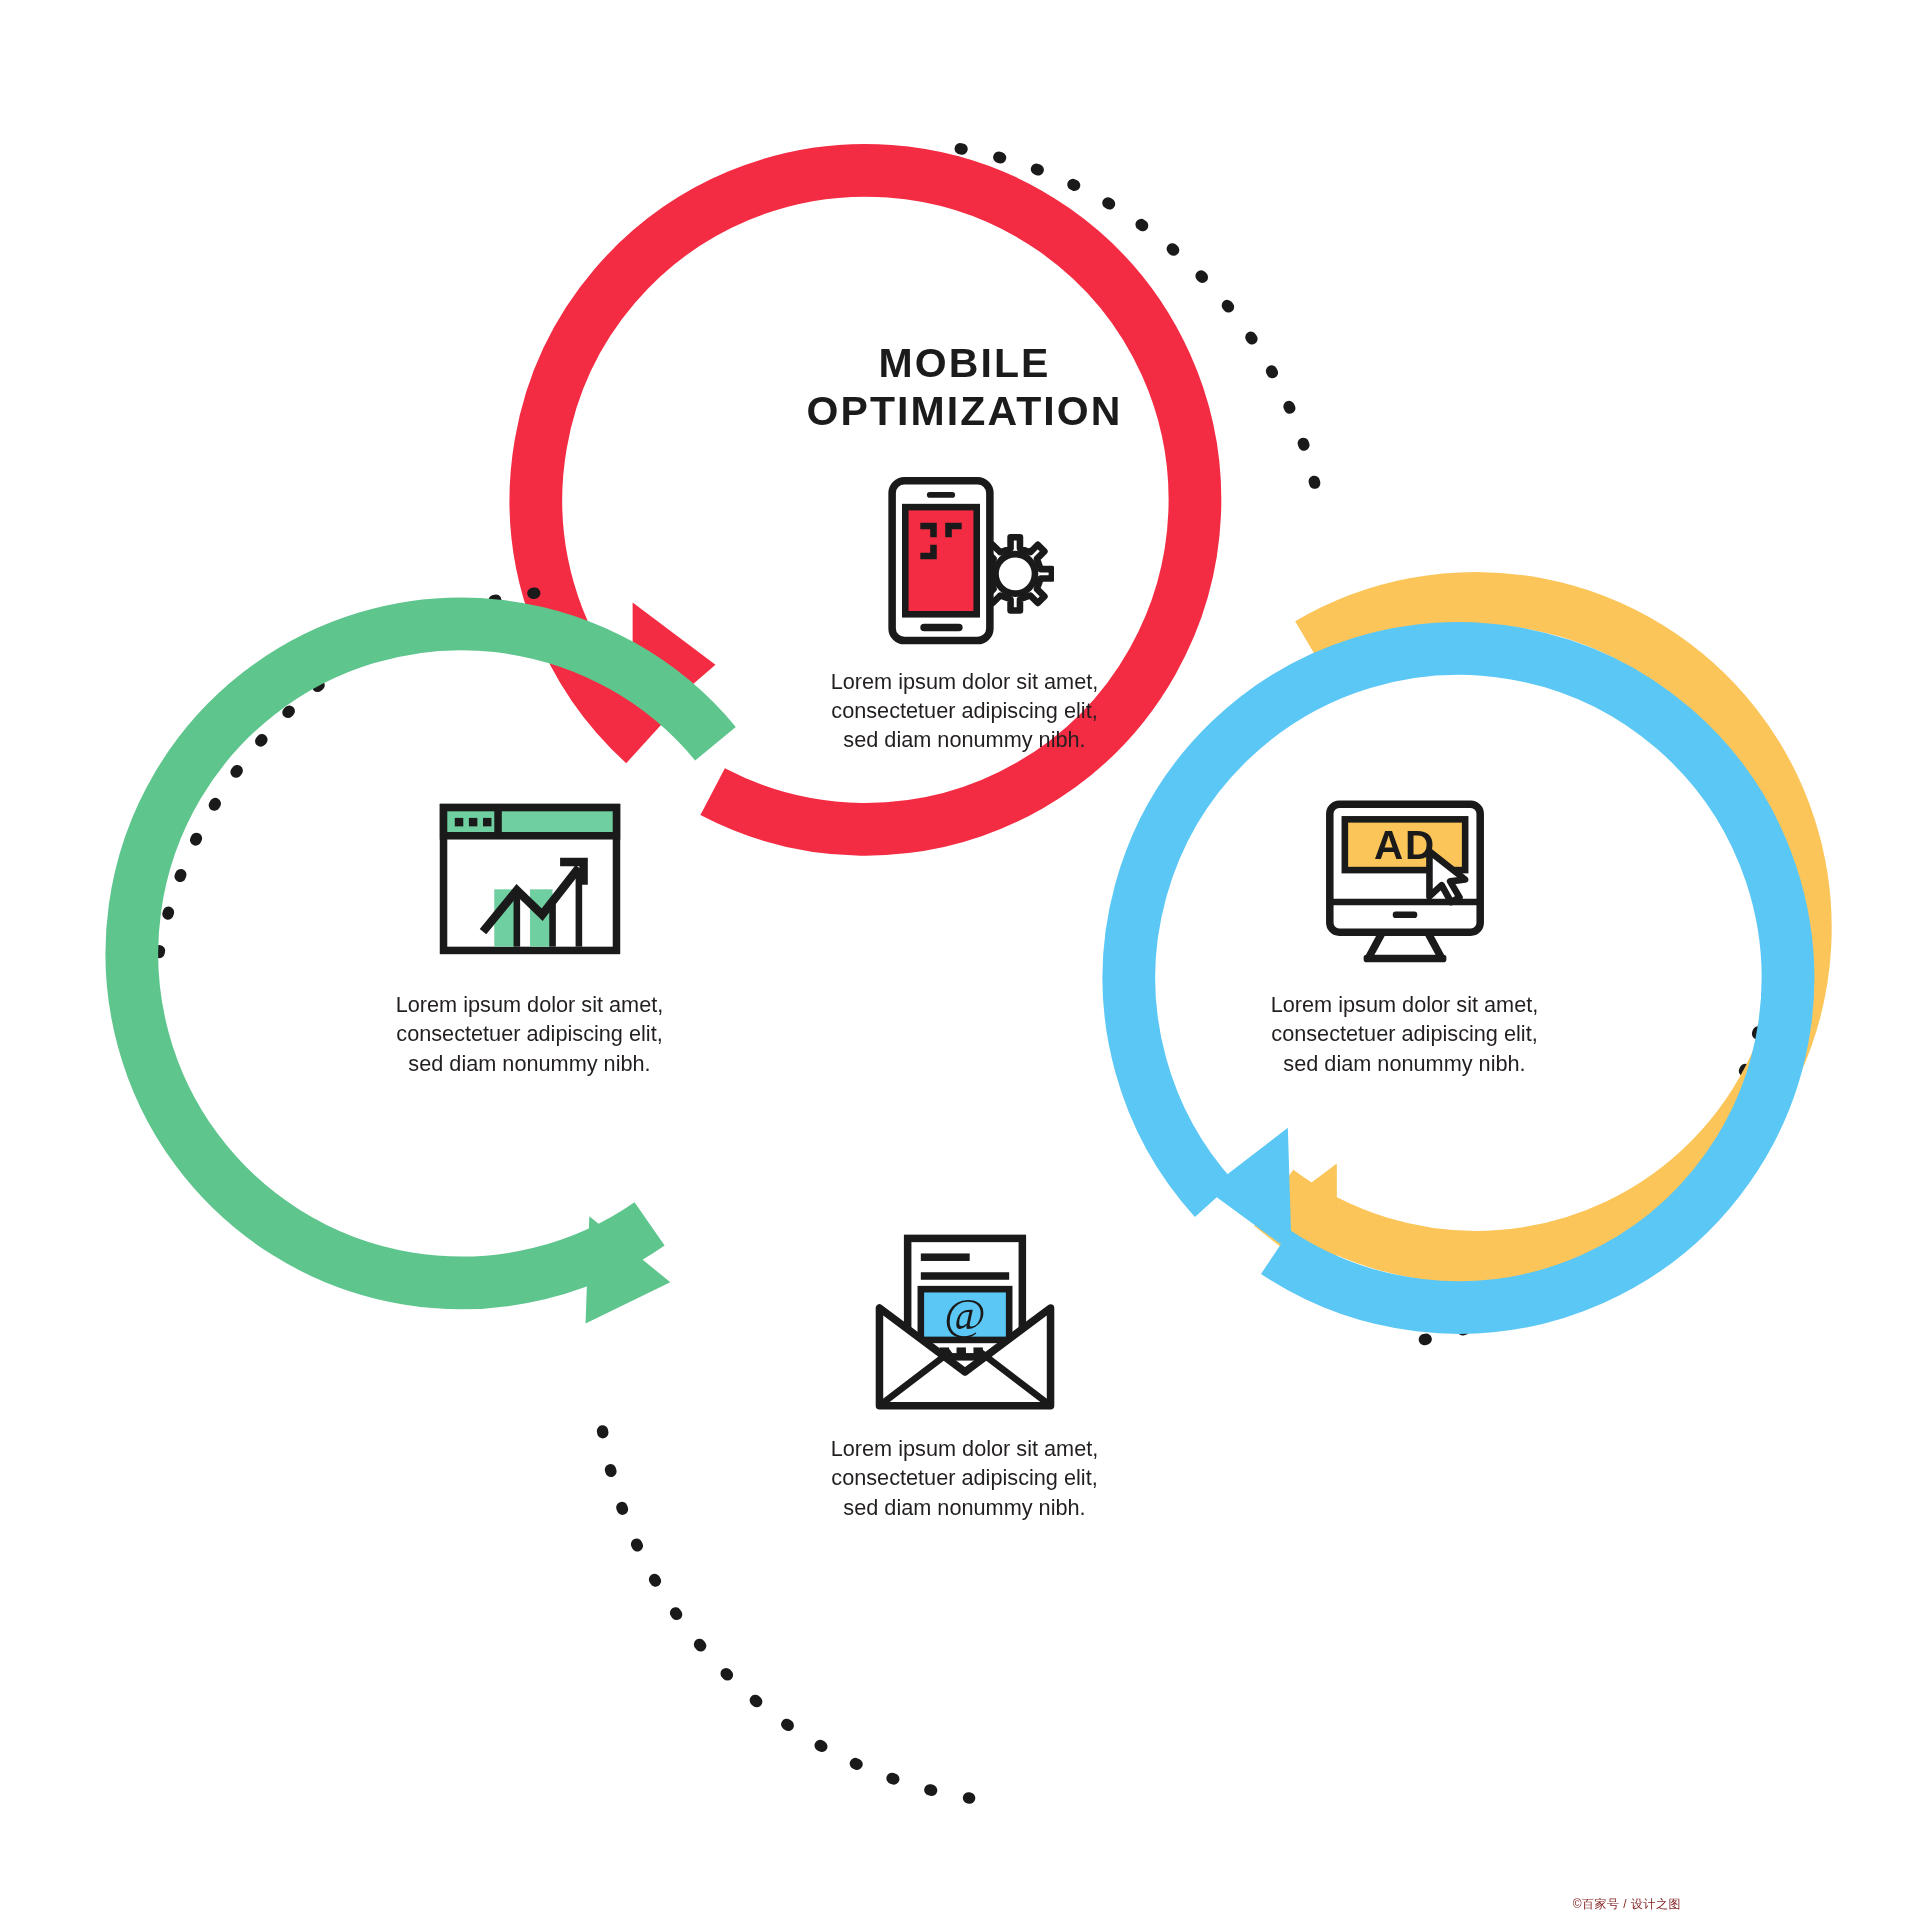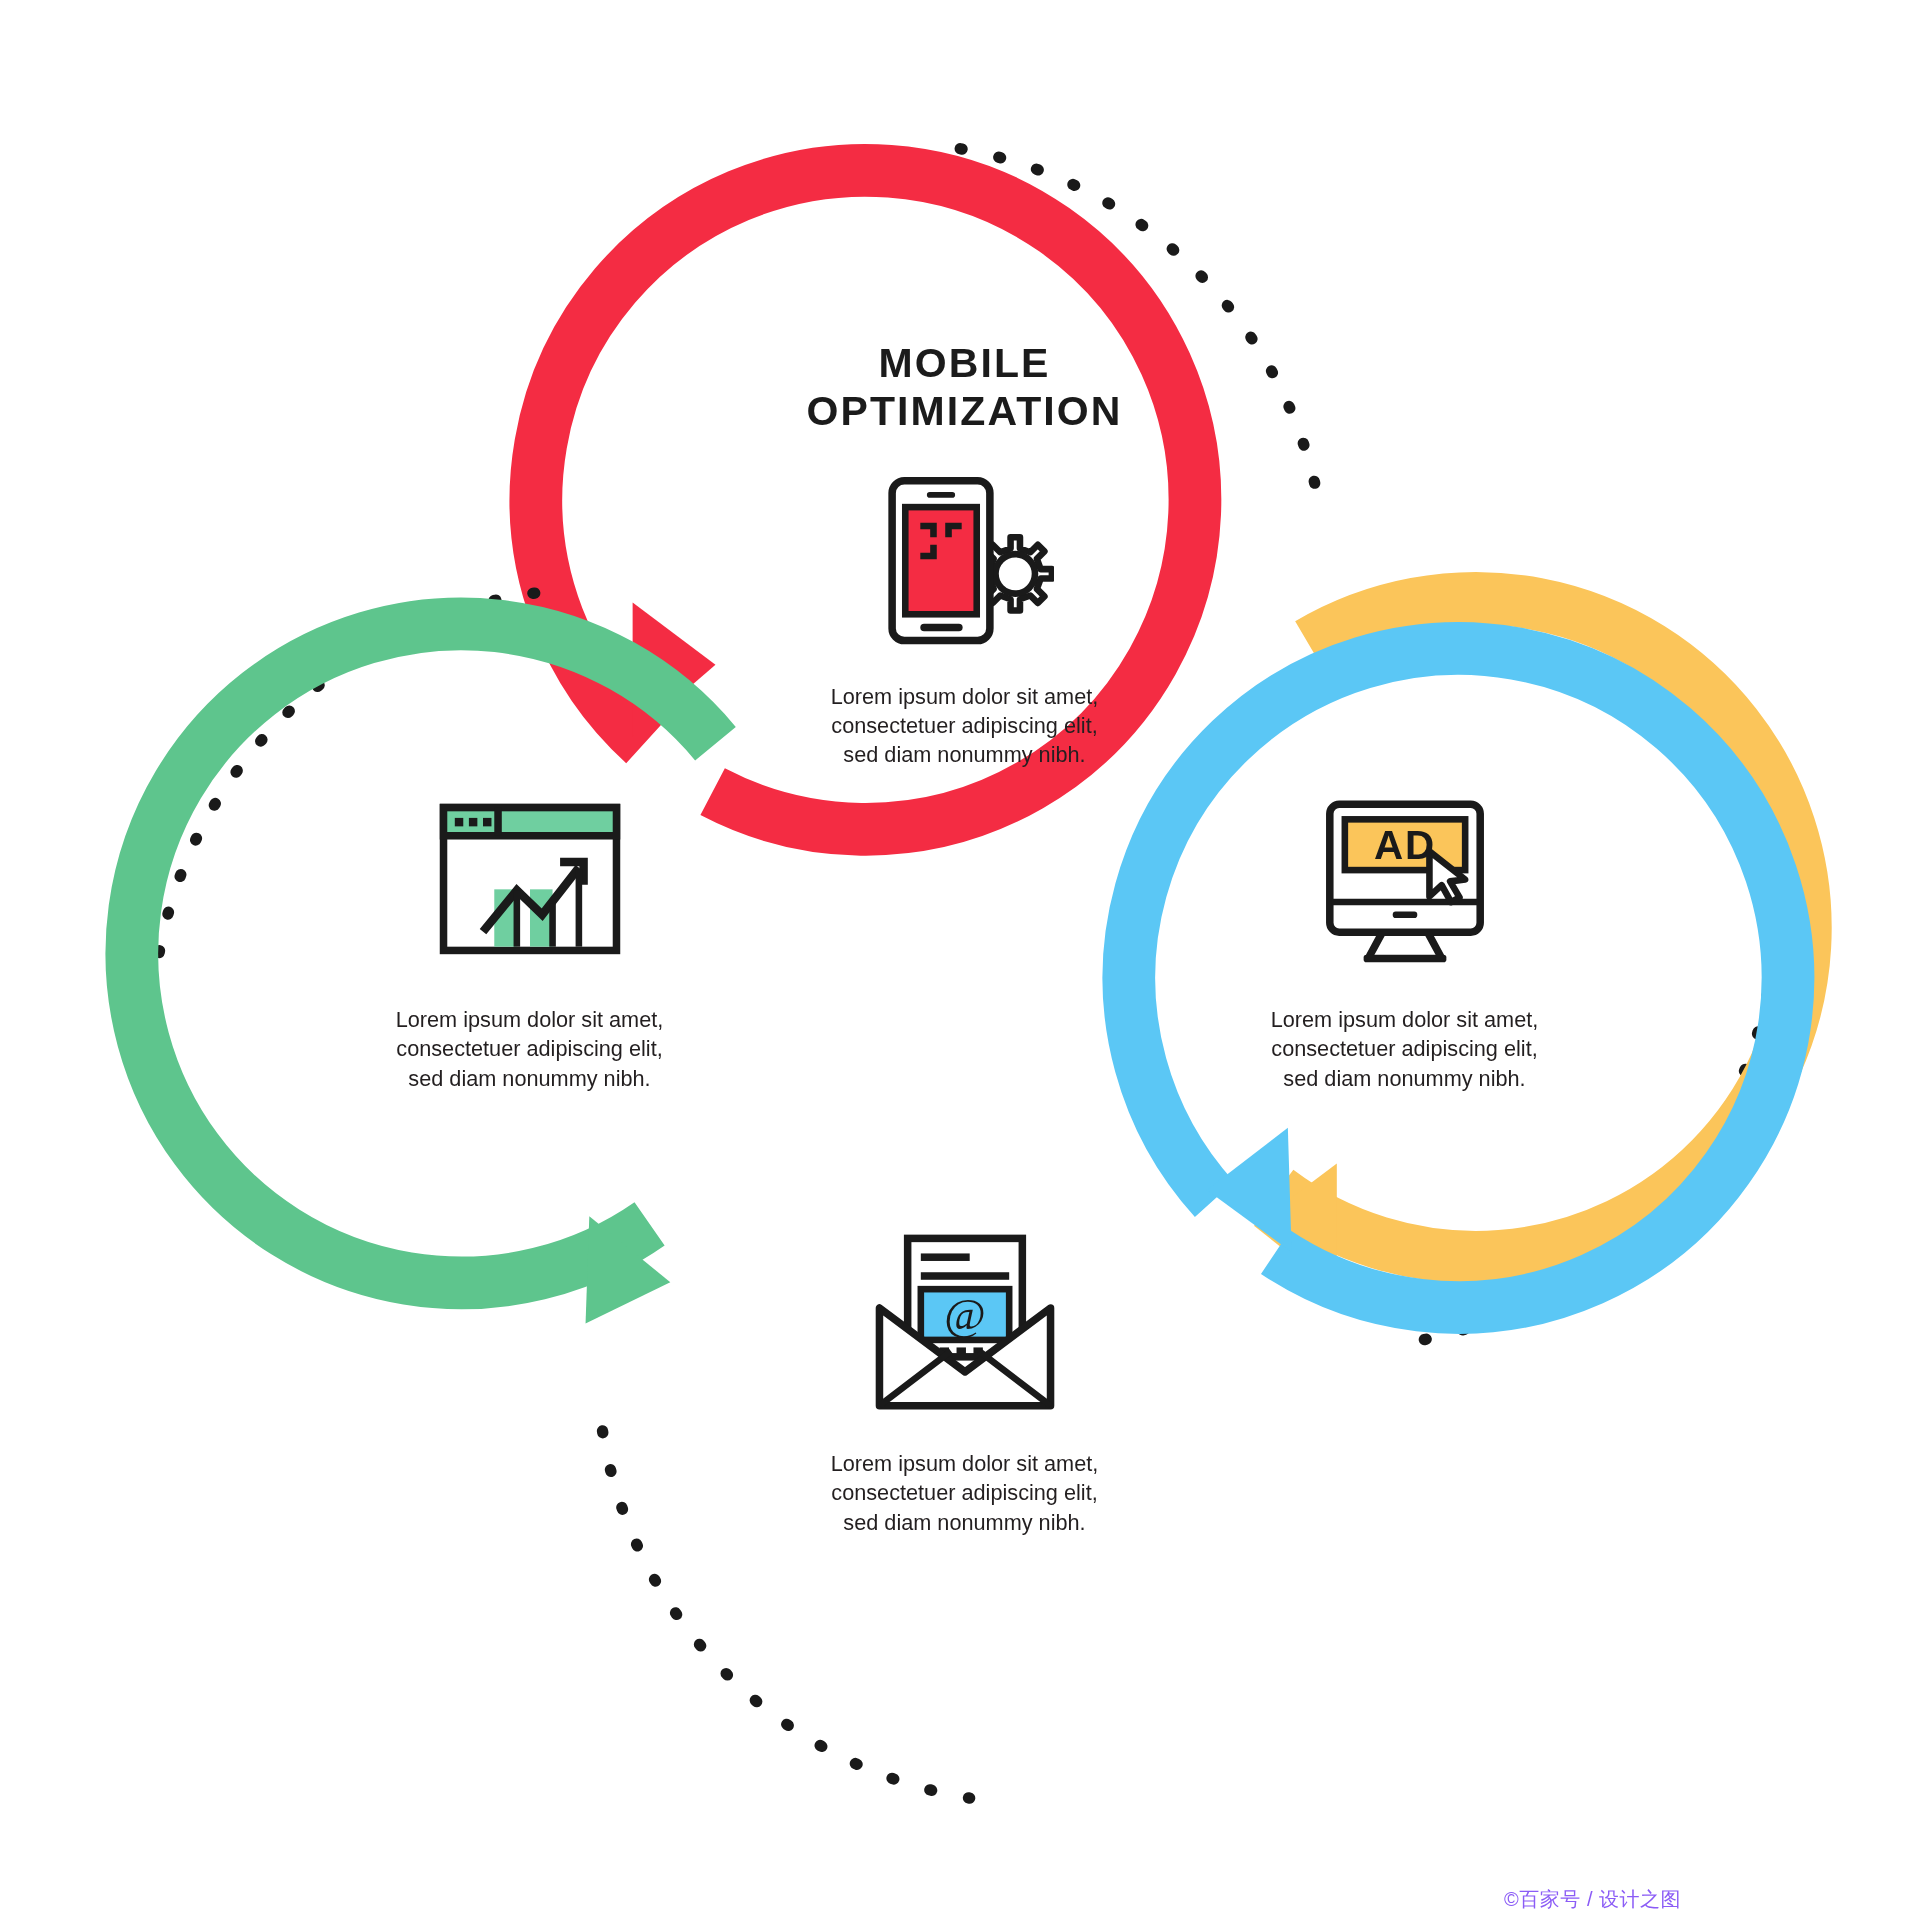--- a/index.html
+++ b/index.html
@@ -40,35 +40,35 @@
     color: #1b1b1b;
     white-space: pre-line;
     margin: 0 0 21px 0;
   }
   .node-body {
     font-family: "Liberation Sans", sans-serif;
     font-size: 21.7px;
     line-height: 1.35;
     color: #231f20;
     white-space: pre-line;
-    margin: 27px 0 0 0;
+    margin: 12px 0 0 0;
   }
   .icon-wrap {
     display: flex;
     align-items: center;
     justify-content: center;
     height: 198px;
     text-align: center;
   }
   .watermark {
     position: absolute;
     right: 15px;
     bottom: 15px;
-    font-size: 20px;
-    color: #8b5cf6;
+    font-size: 12px;
+    color: #7f1d1d;
     font-family: "Liberation Sans", sans-serif;
     letter-spacing: 0.5px;
   }
 </style>
 </head>
 <body>
 
 <div id="stage">
 
   <svg id="rings" viewBox="0 0 2048 2048">

